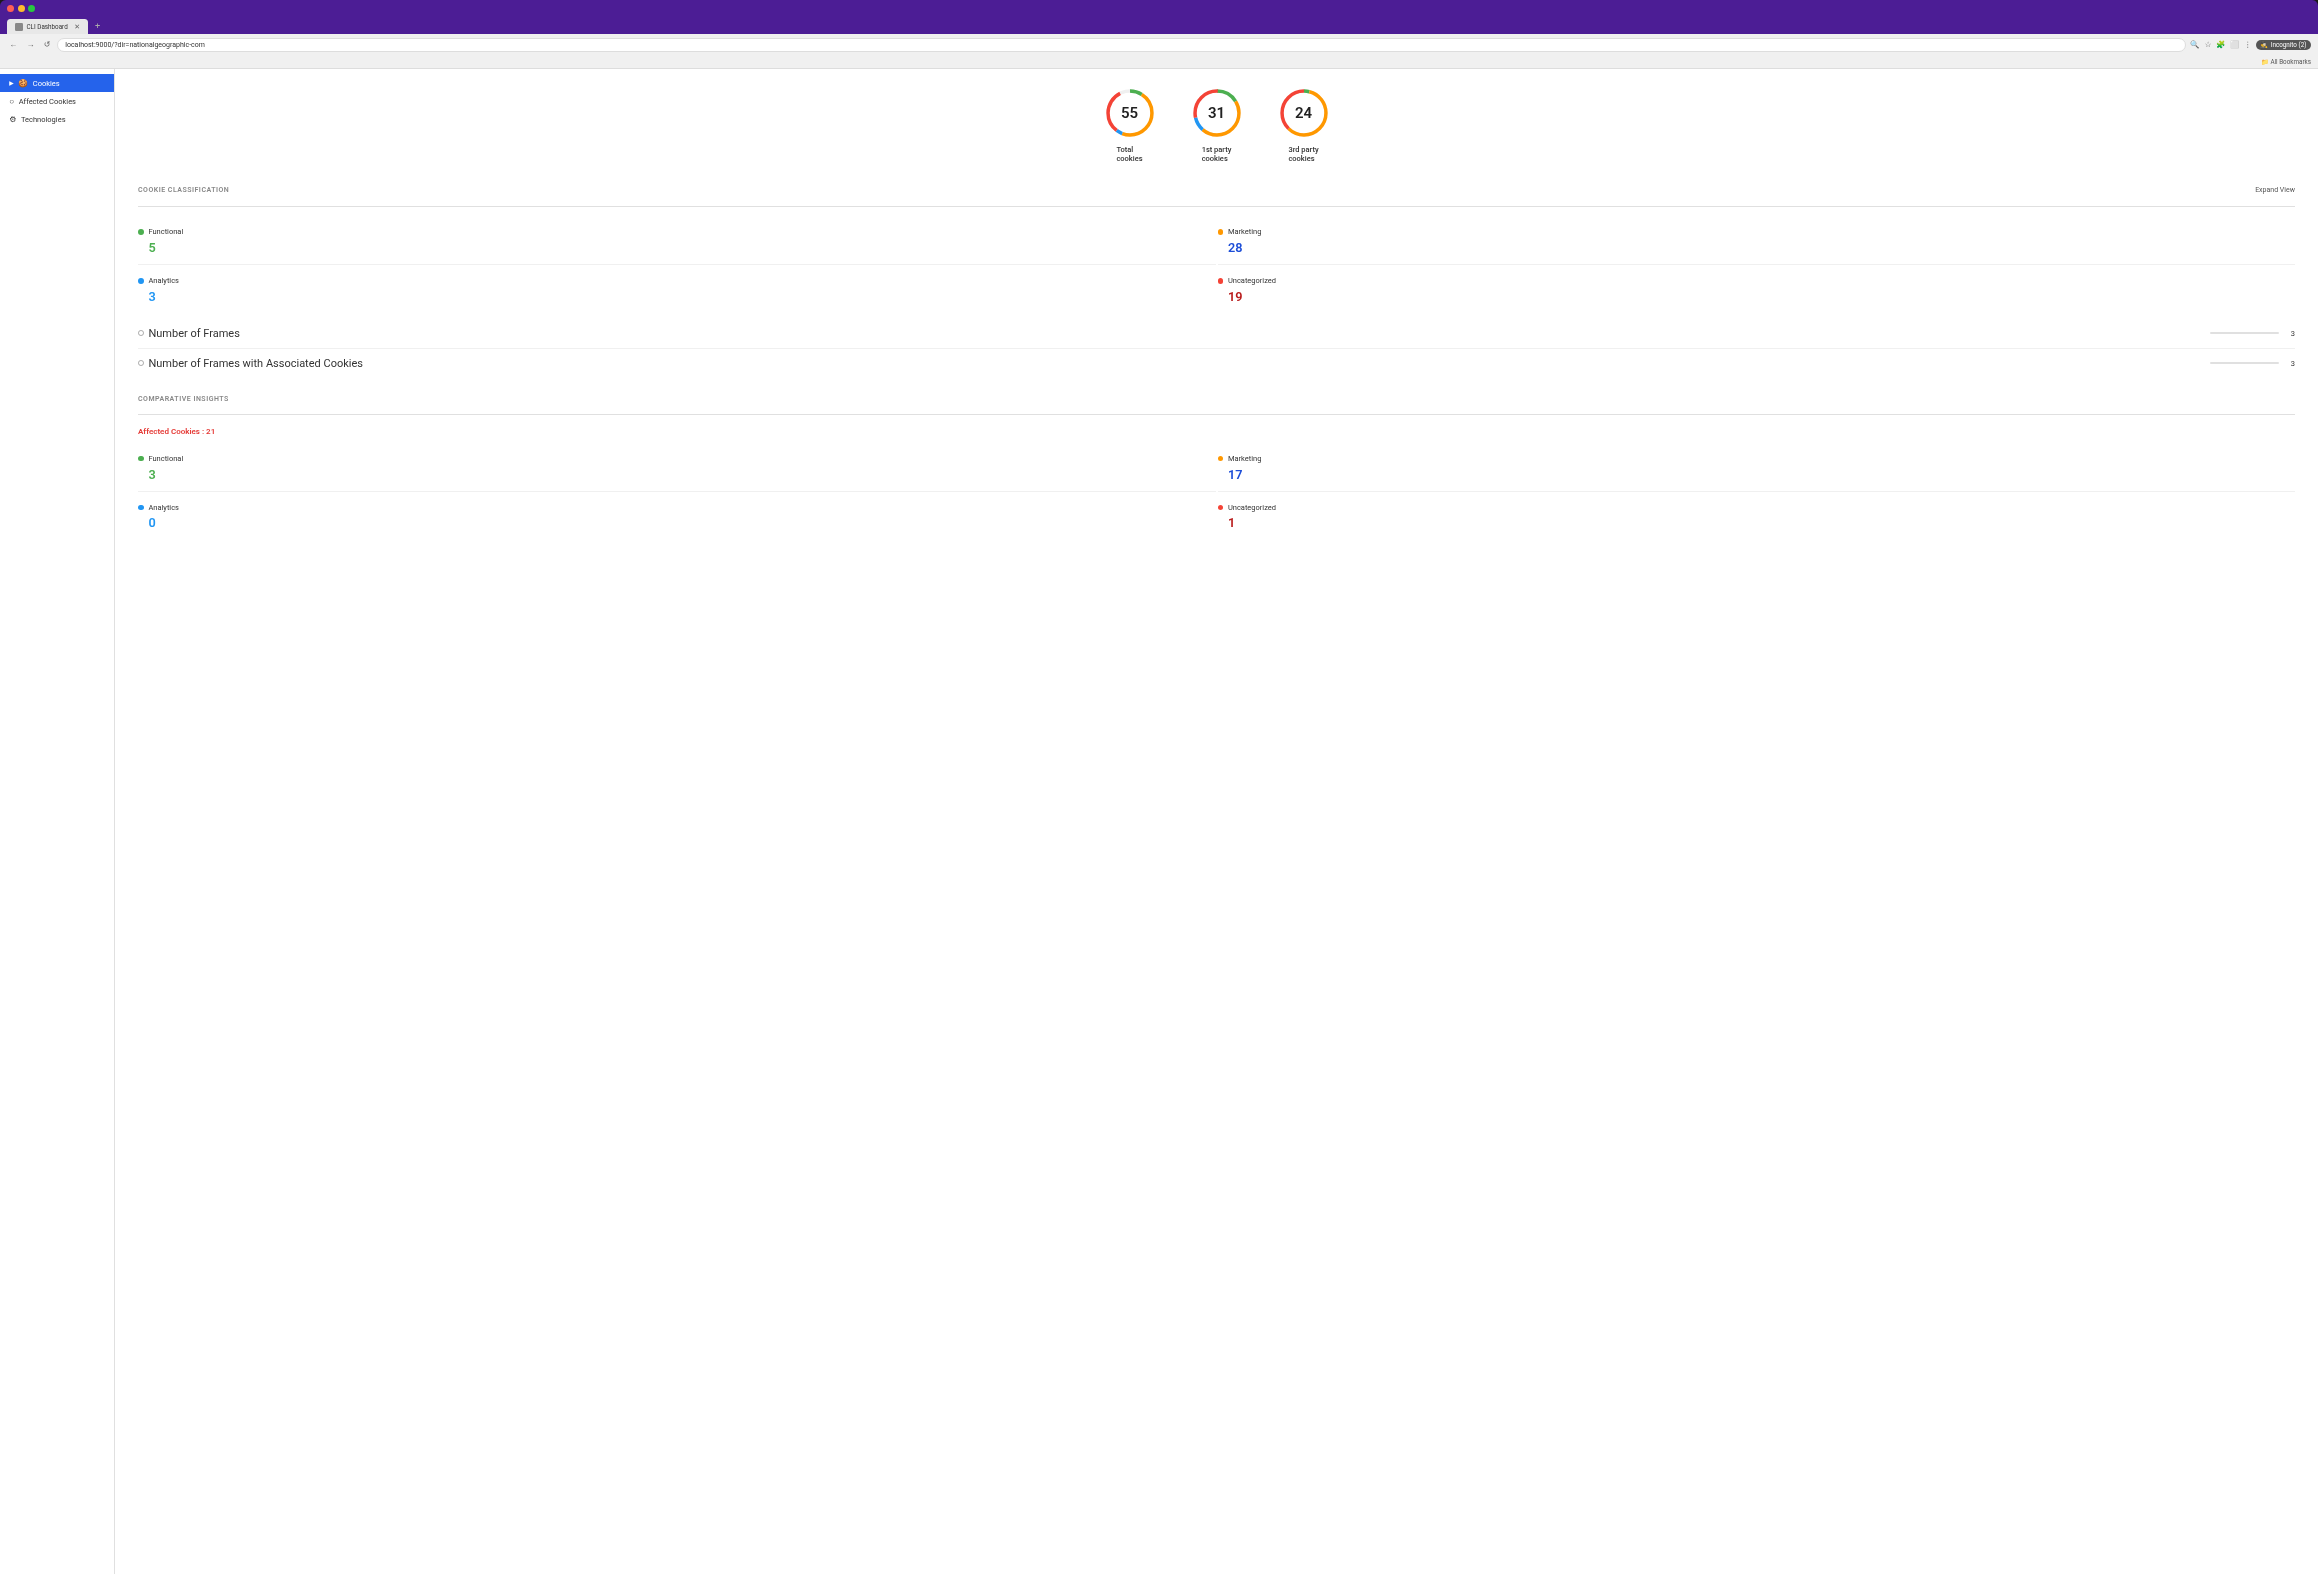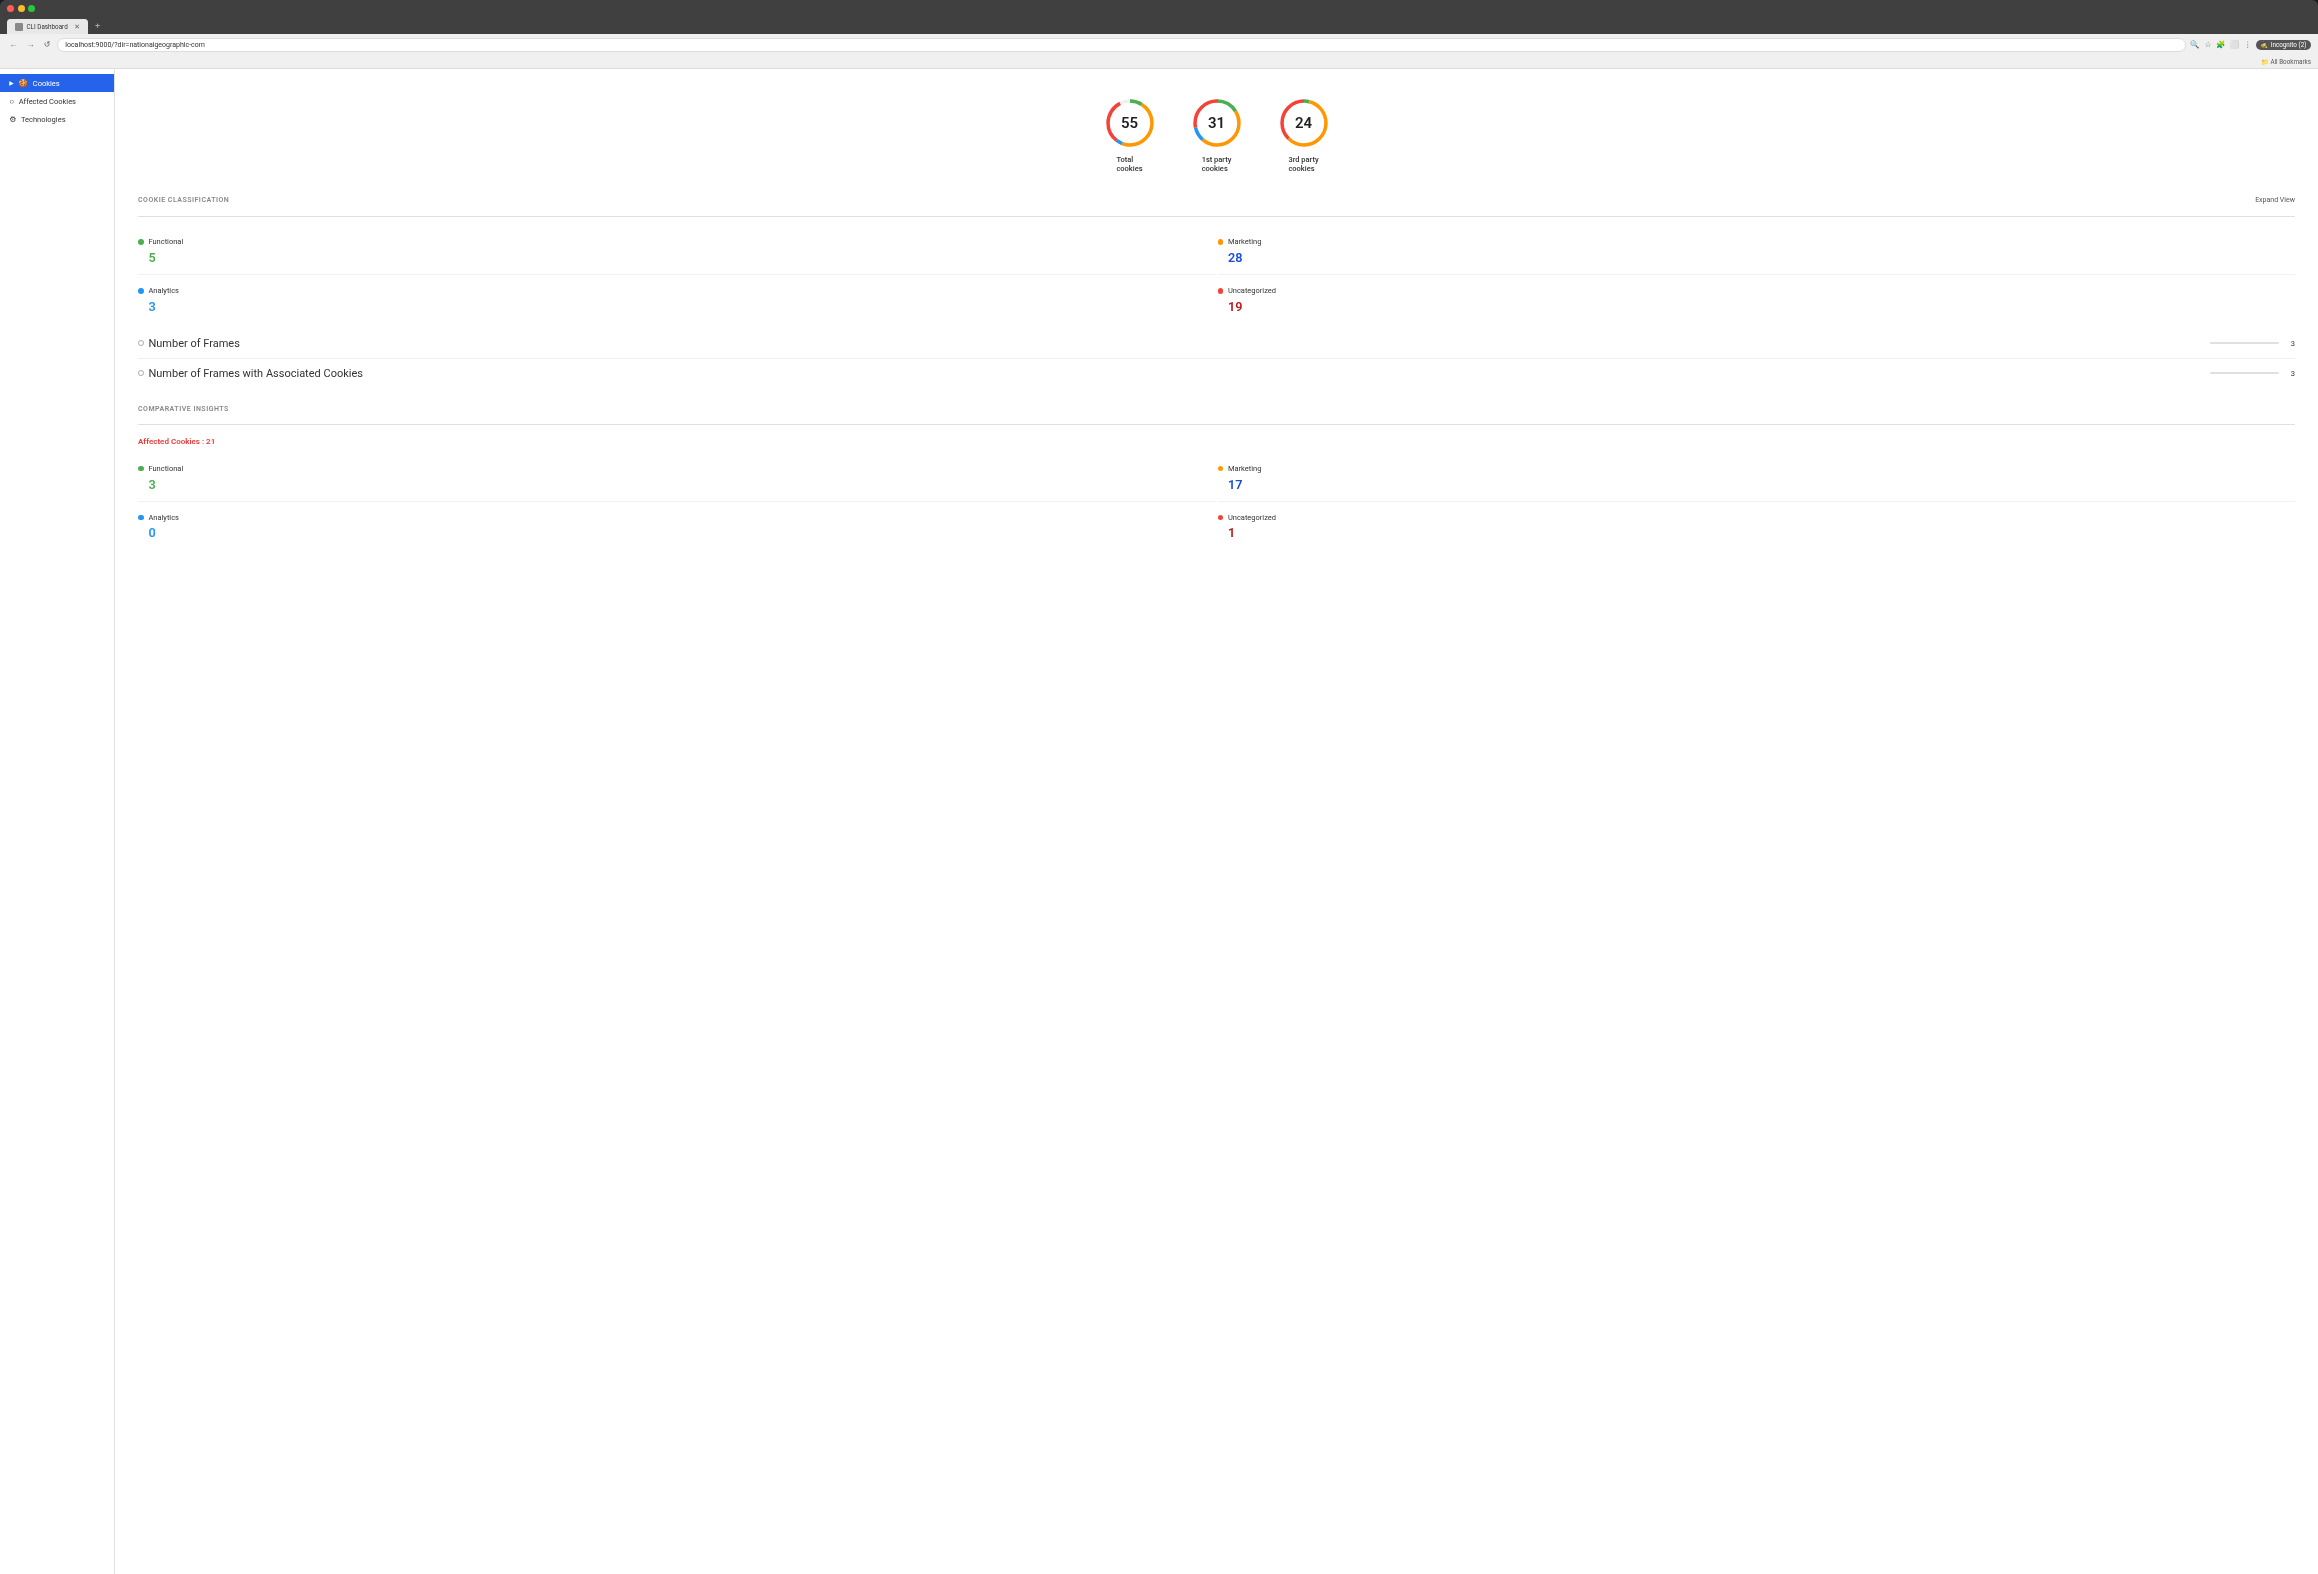--- a/index.html
+++ b/index.html
@@ -6,21 +6,21 @@
     body {
       background: #1a1a1a;
       font-family: -apple-system, BlinkMacSystemFont, 'Segoe UI', Roboto, sans-serif;
       display: flex;
       flex-direction: column;
       height: 100vh;
     }
 
     
     .browser-chrome {
-      background: #404040;
+      background: #4c1d95;
       border-radius: 5.8px 5.8px 0 0;
       padding: 4.6px 7px 0;
       flex-shrink: 0;
     }
 
     .browser-traffic-lights {
       display: flex;
       gap: 3.5px;
       margin-bottom: 4.6px;
       align-items: center;
@@ -168,21 +168,21 @@
     }
 
     .sidebar-arrow {
       color: white;
       font-size: 5.8px;
     }
 
     
     .main-content {
       flex: 1;
-      padding: 28px 23px;
+      padding: 18px 23px;
       overflow-y: auto;
       position: relative;
     }
 
     
     .stats-row {
       display: flex;
       justify-content: center;
       gap: 35px;
       margin-bottom: 23px;

